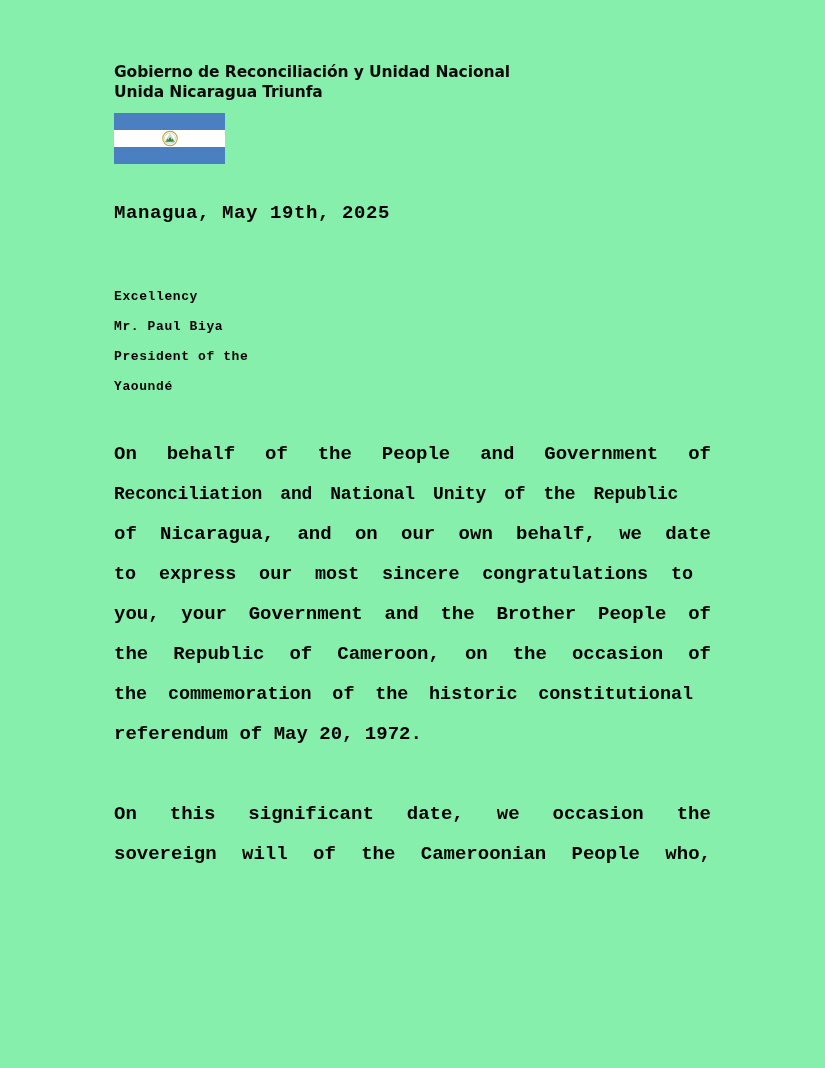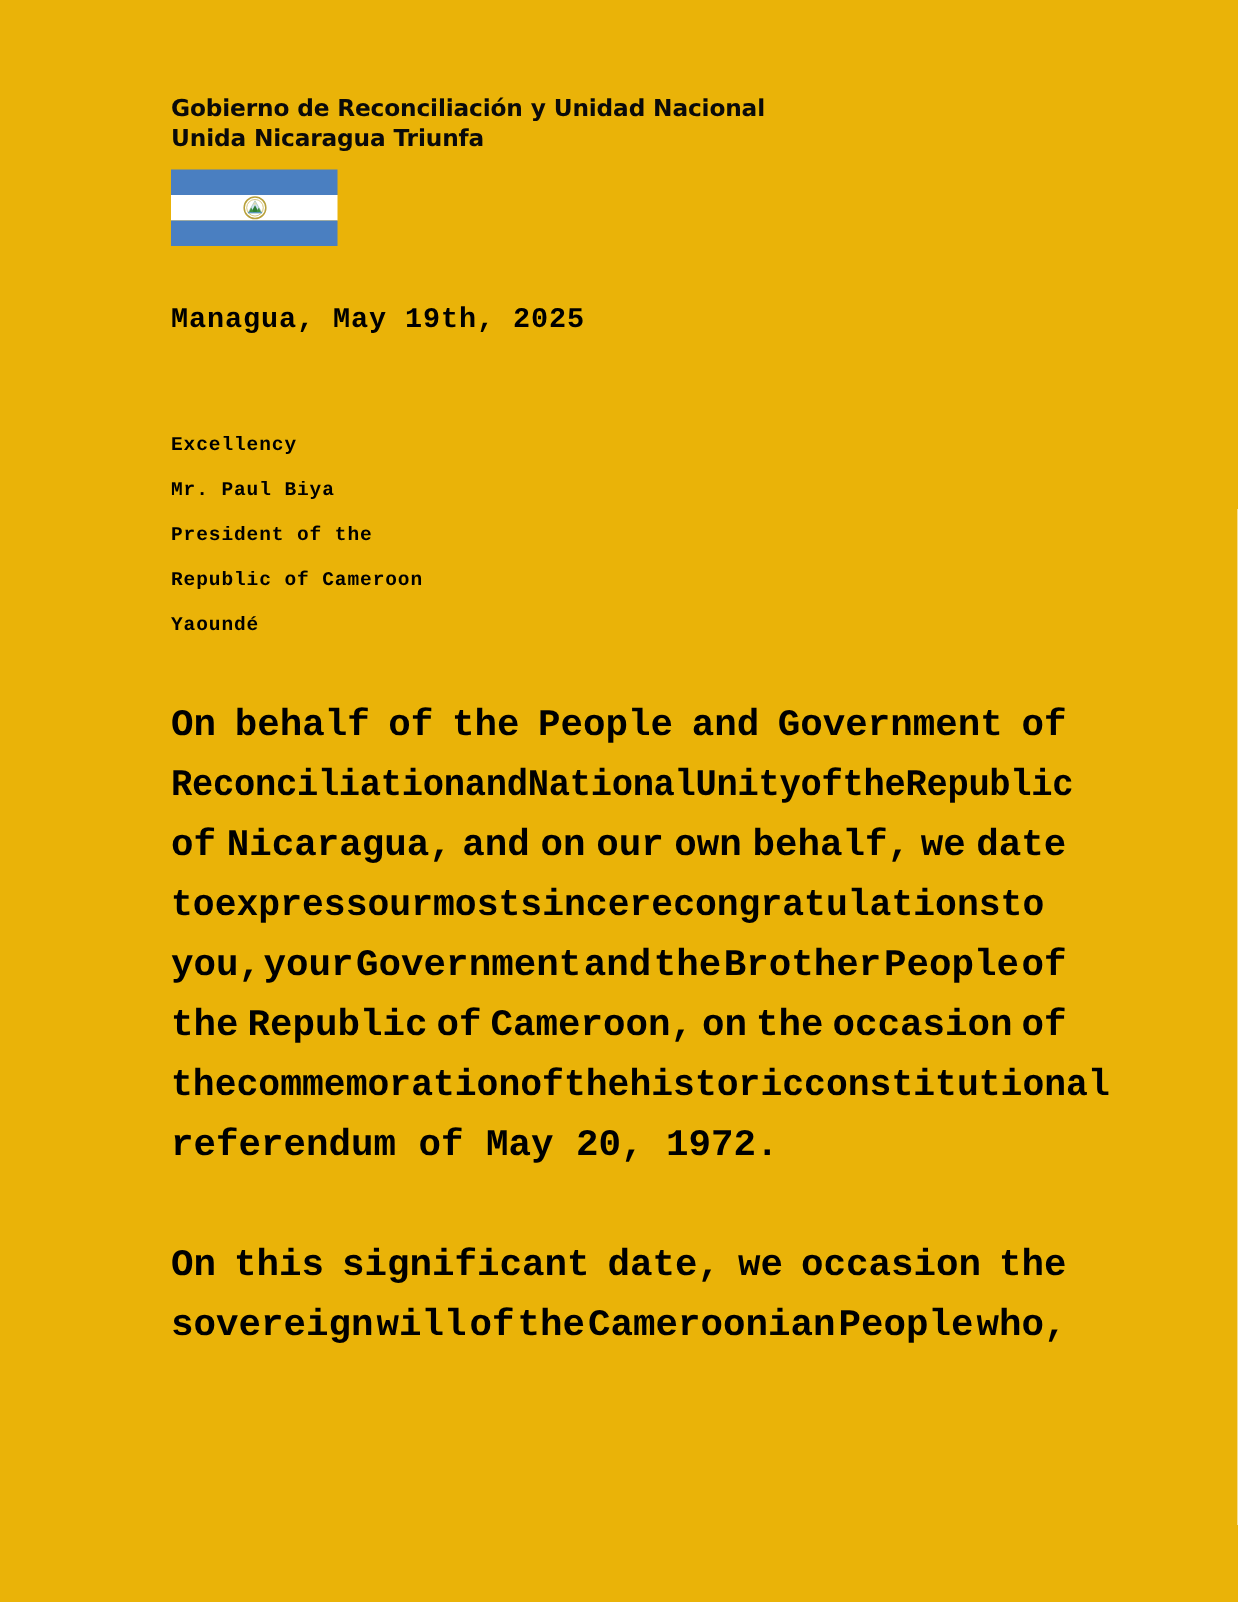--- a/index.html
+++ b/index.html
@@ -12,21 +12,21 @@
     height: 1068px;
     font-family: "Liberation Sans", sans-serif;
     color: #000000;
     overflow: hidden;
   }
 
   .page {
     position: relative;
     width: 825px;
     height: 1068px;
-    background: #eab308;
+    background: #86efac;
   }
 
   
   .letterhead {
     position: absolute;
     left: 114px;
     top: 62px;
     width: 620px;
   }
   .letterhead-line {
@@ -98,21 +98,21 @@
   .salutation {
     font-size: 19px;
     line-height: 30px;
     letter-spacing: 0.6px;
     white-space: pre;
     margin-bottom: 52px;
   }
 
   
   .para {
-    font-size: 25px;
+    font-size: 19px;
     margin-bottom: 40px;
   }
   .para-line {
     display: flex;
     justify-content: space-between;
     width: 100%;
     height: 40px;
     align-items: baseline;
     line-height: 40px;
     white-space: pre;
@@ -165,21 +165,20 @@
   </div>
 
   <div class="letter">
 
     <div class="date-line">Managua, May 19th, 2025</div>
 
     <div class="addressee">
       <div class="addressee-line">Excellency</div>
       <div class="addressee-line">Mr. Paul Biya</div>
       <div class="addressee-line">President of the</div>
-      <div class="addressee-line">Republic of Cameroon</div>
       <div class="addressee-line">Yaoundé</div>
     </div>
 
 
     <div class="para">
         <div class="para-line"><span>On</span><span>behalf</span><span>of</span><span>the</span><span>People</span><span>and</span><span>Government</span><span>of</span></div>
         <div class="para-line condensed"><span style="display: flex; justify-content: space-between; width: 597px;"><span>Reconciliation</span><span>and</span><span>National</span><span>Unity</span><span>of</span><span>the</span><span>Republic</span></span></div>
         <div class="para-line"><span>of</span><span>Nicaragua,</span><span>and</span><span>on</span><span>our</span><span>own</span><span>behalf,</span><span>we</span><span>date</span></div>
         <div class="para-line tight"><span style="display: flex; justify-content: space-between; width: 597px;"><span>to</span><span>express</span><span>our</span><span>most</span><span>sincere</span><span>congratulations</span><span>to</span></span></div>
         <div class="para-line"><span>you,</span><span>your</span><span>Government</span><span>and</span><span>the</span><span>Brother</span><span>People</span><span>of</span></div>

